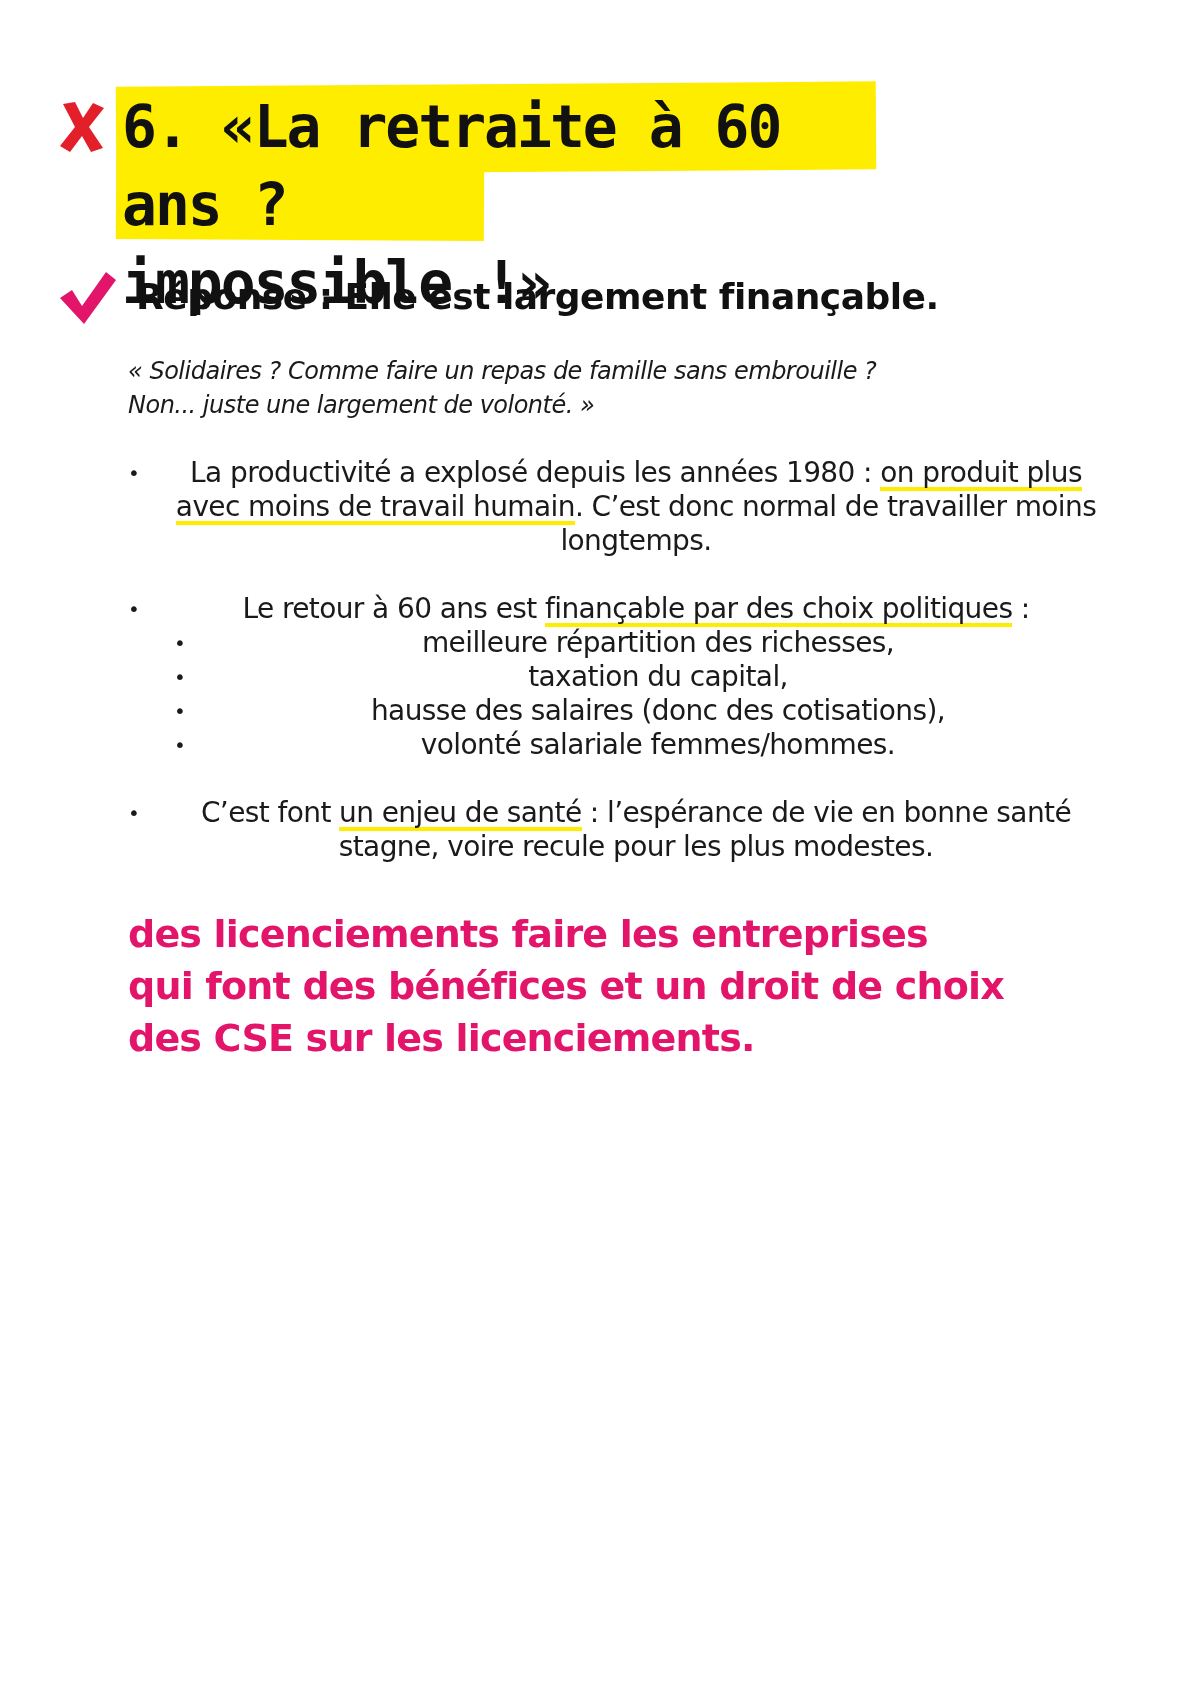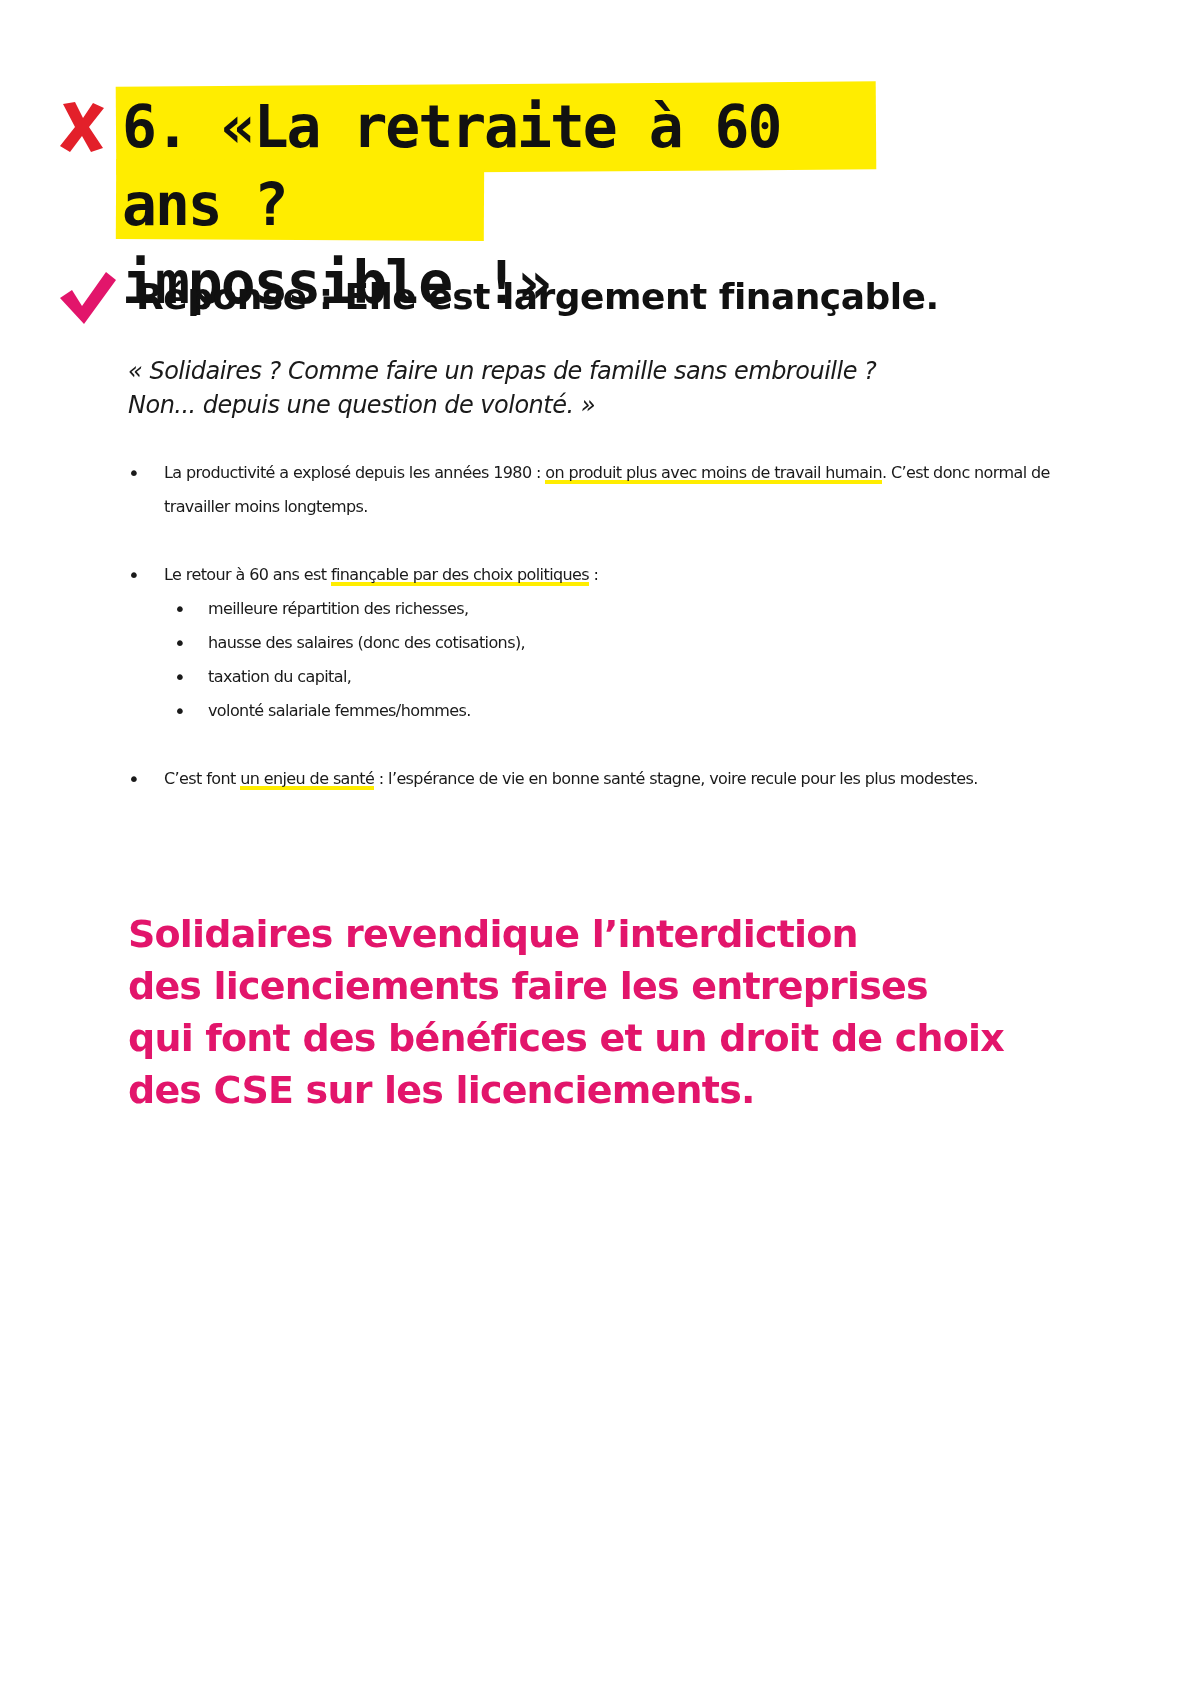--- a/index.html
+++ b/index.html
@@ -98,24 +98,25 @@
     
     .bullets {
       position: absolute;
       left: 128px;
       top: 456px;
       width: 980px;
       margin: 0;
       padding: 0;
       list-style: none;
       font-family: "DejaVu Sans", sans-serif;
-      font-size: 16px;
+      font-size: 28px;
       line-height: 34px;
       letter-spacing: -0.6px;
       color: #1a1a1a;
+      text-align: center;
     }
     .bullets > li {
       position: relative;
       padding-left: 36px;
       margin-bottom: 34px;
     }
     .bullets > li::before {
       content: "•";
       position: absolute;
       left: 0;
@@ -176,41 +177,40 @@
     <span>impossible !»</span>
   </h1>
 
   <svg class="check-mark" viewBox="0 0 60 60">
     <path d="M2 30 L14 22 L24 38 L48 4 L58 12 L26 56 Z" fill="#e2156b"></path>
   </svg>
   <h2 class="answer">Réponse : Elle est largement finançable.</h2>
 
   <p class="quote">
     <span>« Solidaires ? Comme faire un repas de famille sans embrouille ?</span>
-    <span>Non... depuis une question de volonté. »</span>
+    <span>Non... juste une largement de volonté. »</span>
   </p>
 
   <ul class="bullets">
     <li>
       <span>La productivité a explosé depuis les années 1980 : </span><span class="hl">on produit plus avec moins de travail humain</span><span>. C’est donc normal de travailler moins longtemps.</span>
     </li>
     <li>
       <span>Le retour à 60 ans est </span><span class="hl">finançable par des choix politiques</span><span> :</span>
       <ul class="sub">
         <li>meilleure répartition des richesses,</li>
+        <li>taxation du capital,</li>
         <li>hausse des salaires (donc des cotisations),</li>
-        <li>taxation du capital,</li>
         <li>volonté salariale femmes/hommes.</li>
       </ul>
     </li>
     <li>
       <span>C’est font </span><span class="hl">un enjeu de santé</span><span> : l’espérance de vie en bonne santé stagne, voire recule pour les plus modestes.</span>
     </li>
   </ul>
 
   <p class="claim">
-    <span>Solidaires revendique l’interdiction</span>
     <span>des licenciements faire les entreprises</span>
     <span>qui font des bénéfices et un droit de choix</span>
     <span>des CSE sur les licenciements.</span>
   </p>
 
 </div>
 
 </body></html>

